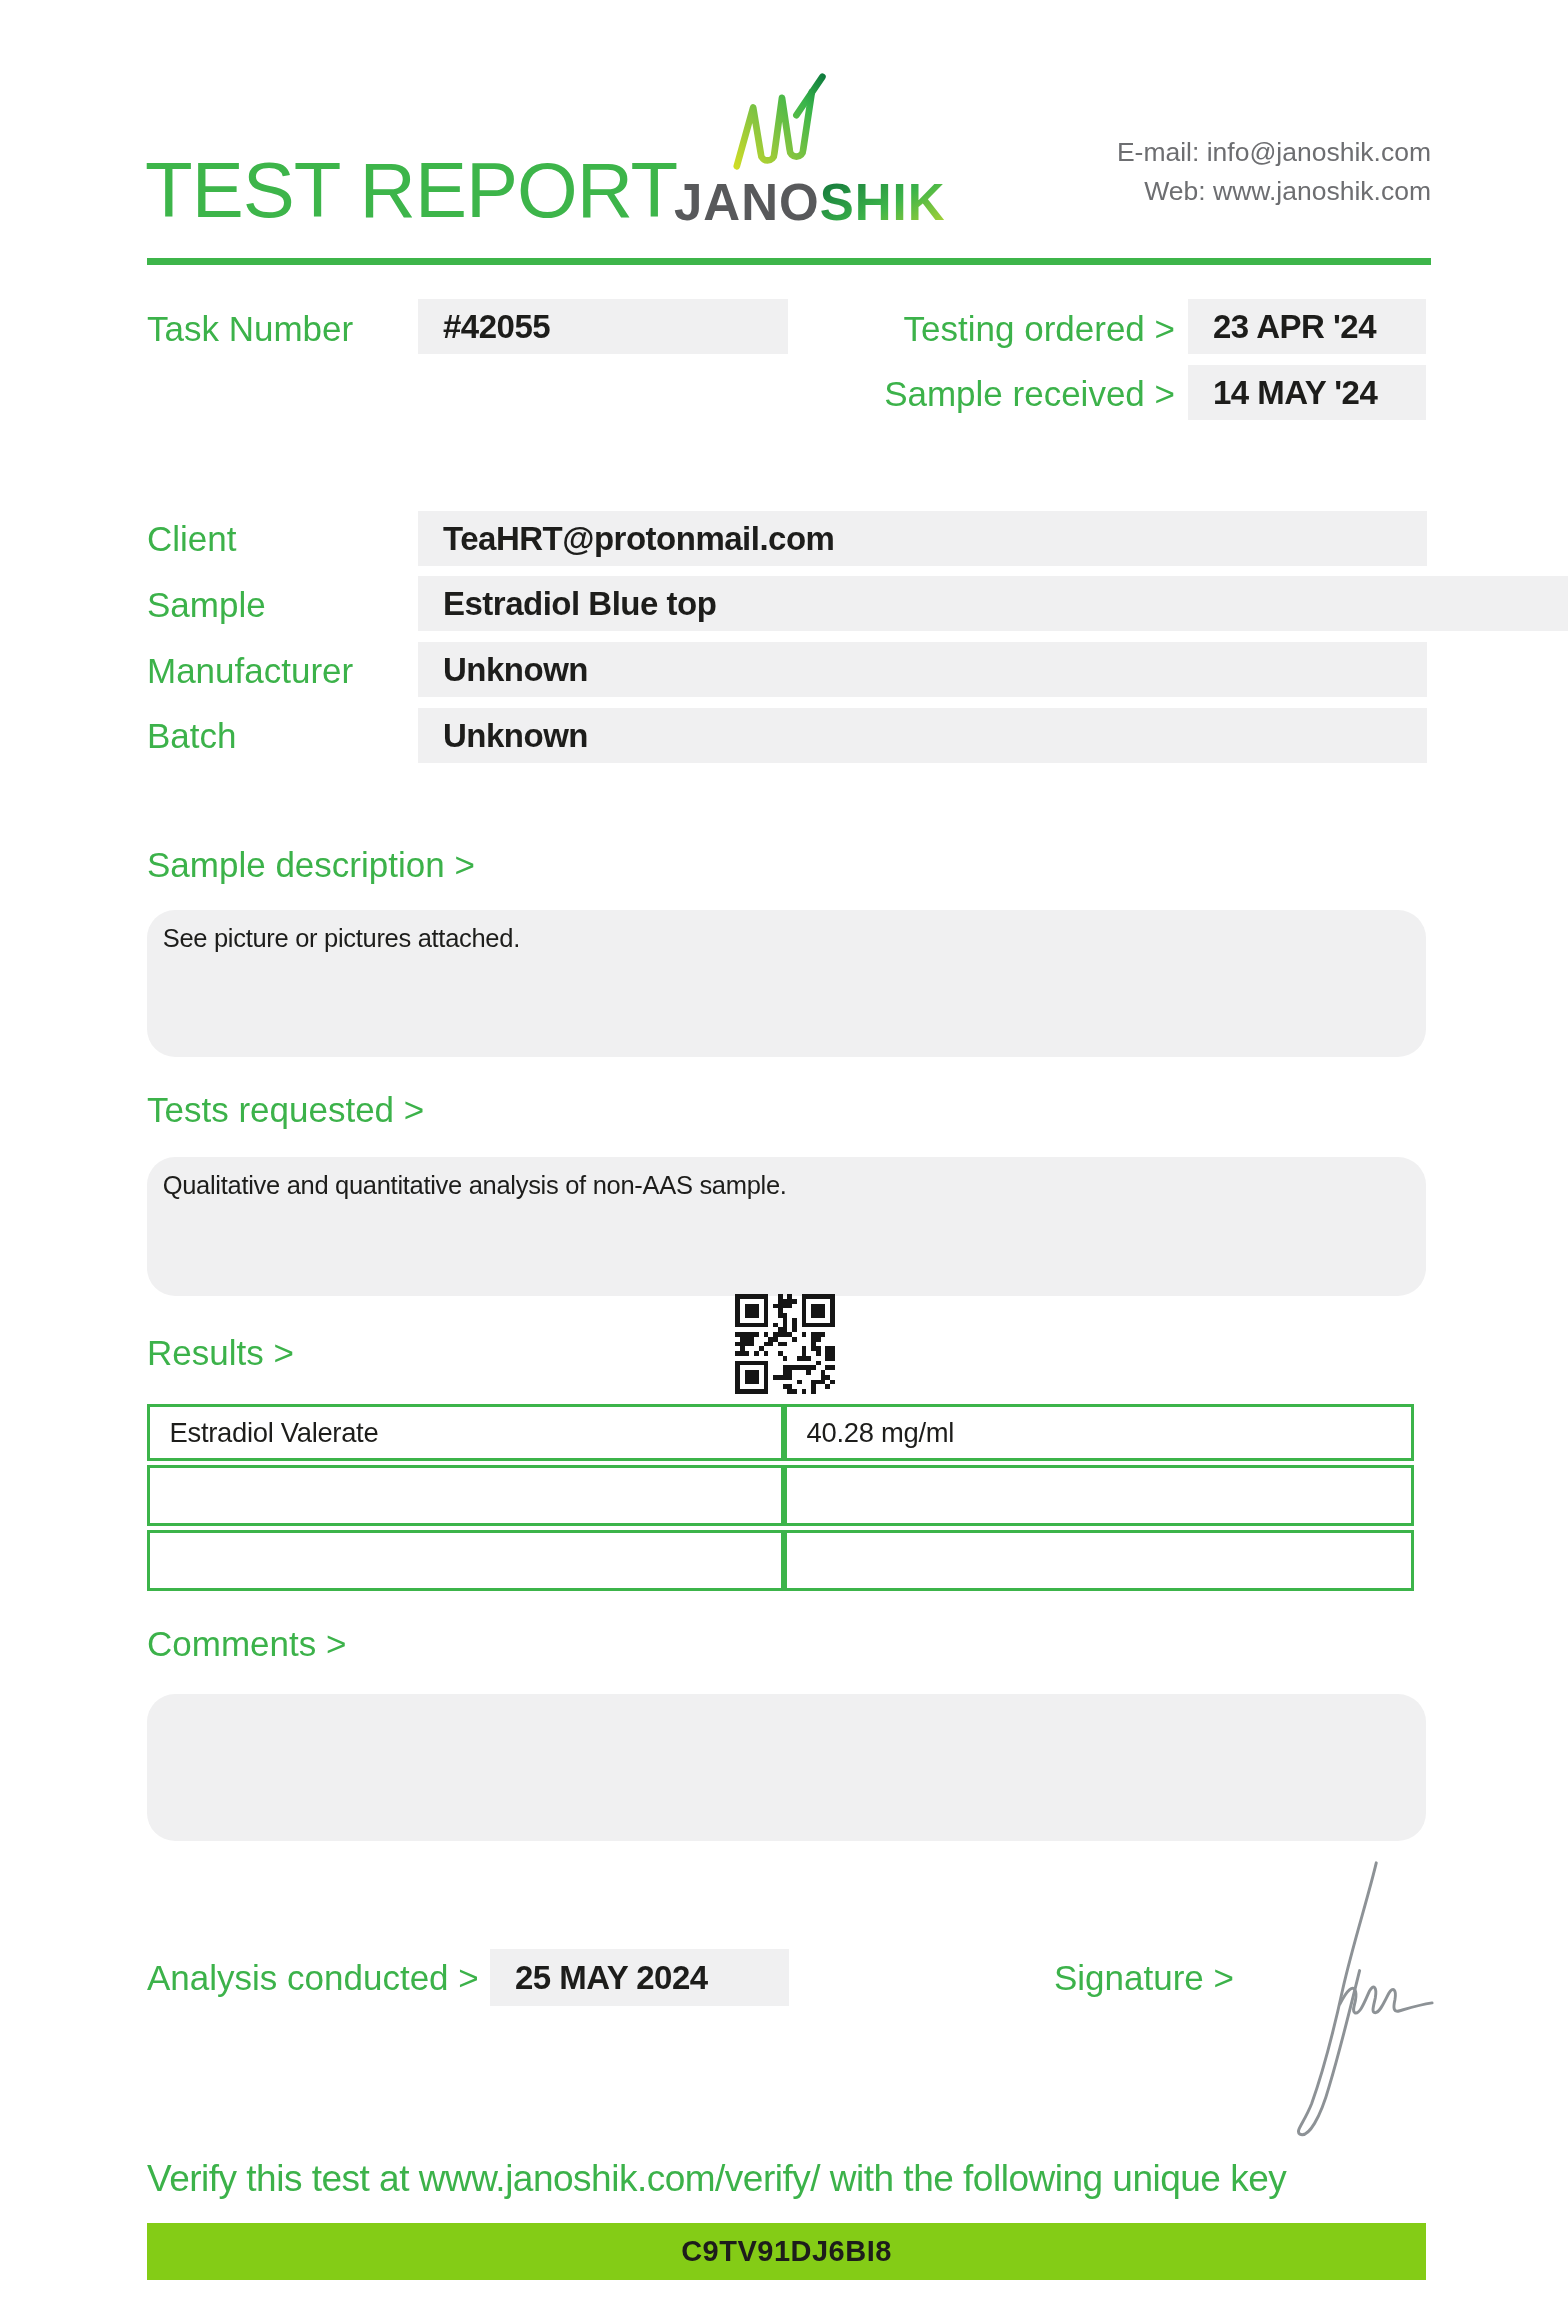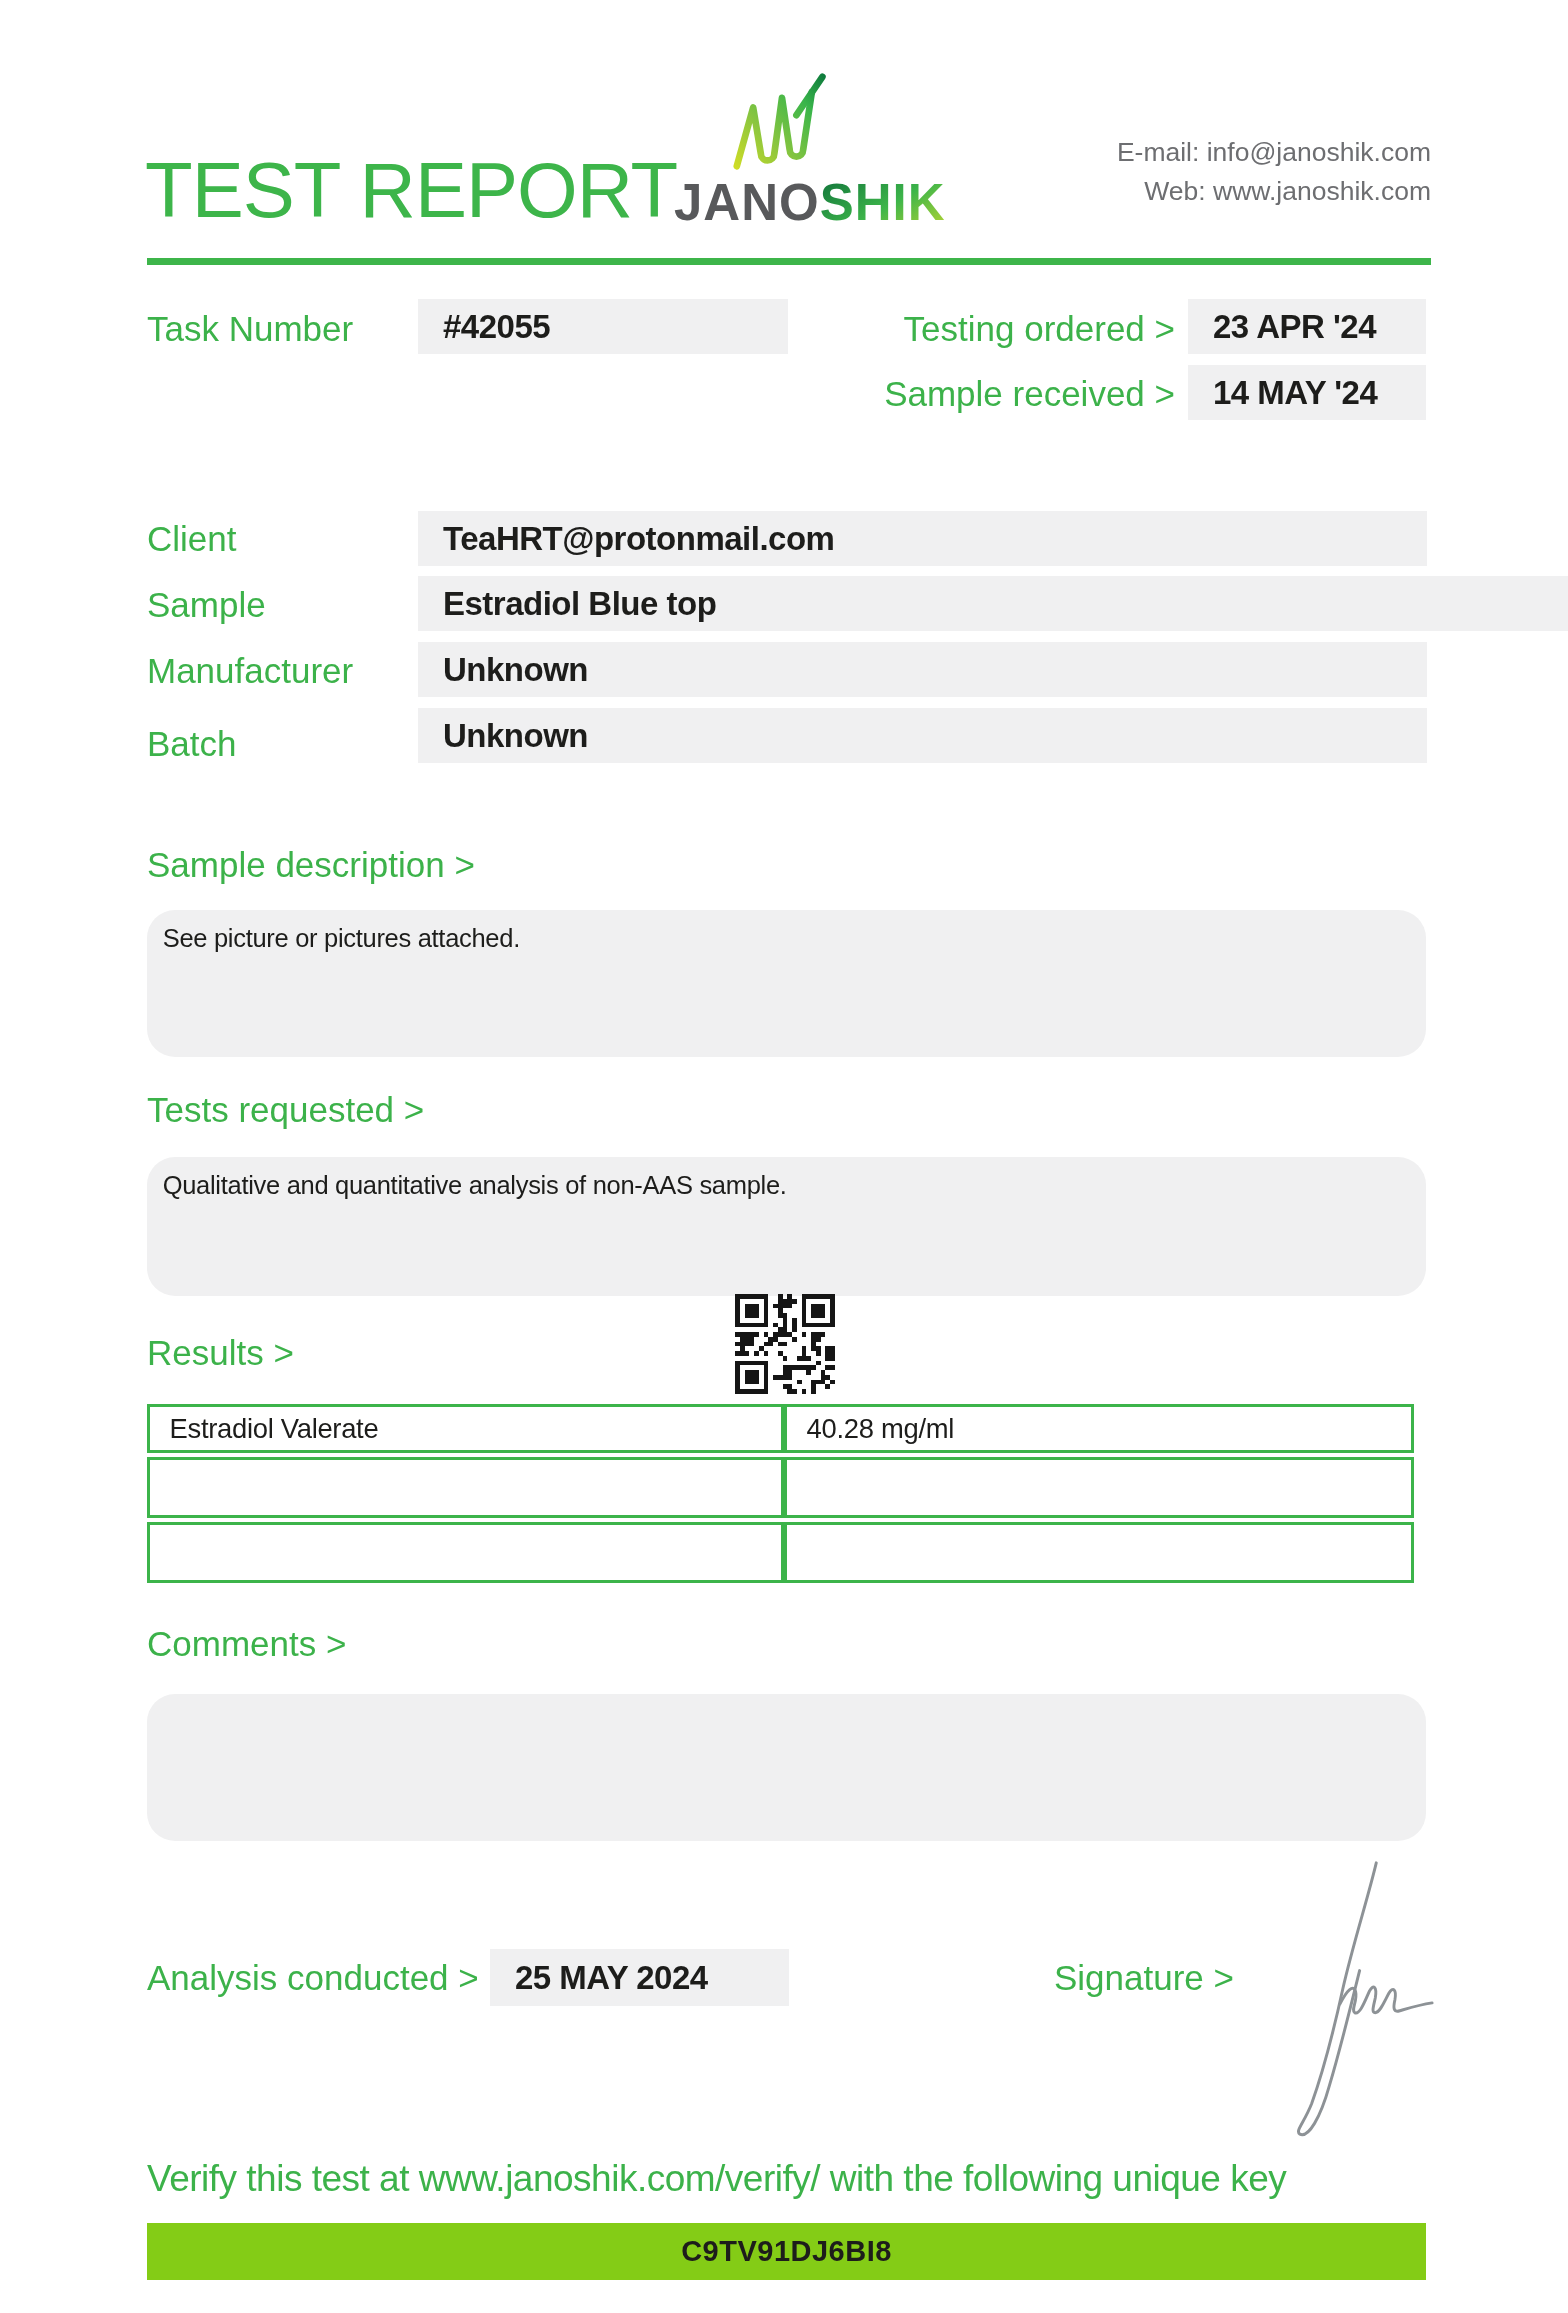--- a/index.html
+++ b/index.html
@@ -54,21 +54,21 @@
     position:absolute; left:147px; top:1400px; width:1267px;
     border-collapse:separate; border-spacing:0 4.9px; table-layout:fixed;
   }
   .results-table td {
     border:3.9px solid #3cb44a; background:#ffffff;
     font-size:27.4px; color:#1d1d1b; padding-left:19.6px; letter-spacing:-0.3px;
     vertical-align:middle; white-space:nowrap; overflow:hidden;
   }
   .results-table td + td { border-left-width:3.9px; }
   .results-table col.c1 { width:637px; }
-  .results-table tr.r1 td { height:49px; }
+  .results-table tr.r1 td { height:57px; }
   .results-table tr.rx td { height:61px; }
 
   
   .qr { position:absolute; left:735px; top:1294px; width:100px; height:100px; }
   .sig { position:absolute; left:1282px; top:1855px; width:165px; height:286px; }
 
   
   .verify {
     position:absolute; left:147px; top:2158px; width:1284px;
     color:#3cb24a; font-size:37px; letter-spacing:-0.5px; white-space:nowrap;
@@ -121,21 +121,21 @@
 
   <div class="glabel" style="left:147px; top:519px;">Client</div>
   <div class="vbox" style="left:418px; top:511px; width:1009px; height:55px;">TeaHRT@protonmail.com</div>
 
   <div class="glabel" style="left:147px; top:585px;">Sample</div>
   <div class="vbox" style="left:418px; top:576px; width:1155px; height:55px;">Estradiol Blue top</div>
 
   <div class="glabel" style="left:147px; top:651px;">Manufacturer</div>
   <div class="vbox" style="left:418px; top:642px; width:1009px; height:55px;">Unknown</div>
 
-  <div class="glabel" style="left:147px; top:716px;margin-top:8px;">Batch</div>
+  <div class="glabel" style="left:147px; top:716px;">Batch</div>
   <div class="vbox" style="left:418px; top:708px; width:1009px; height:55px;">Unknown</div>
 
   <div class="heading" style="top:845px;">Sample description &gt;</div>
   <div class="textbox" style="top:910px; height:147px;">See picture or pictures attached.</div>
 
   <div class="heading" style="top:1090px;">Tests requested &gt;</div>
   <div class="textbox" style="top:1157px; height:139px;">Qualitative and quantitative analysis of non-AAS sample.</div>
 
   <svg class="qr" id="qr" viewBox="0 0 21 21" fill="#151515" shape-rendering="crispEdges">
       <rect x="0" y="0" width="1" height="1"></rect>

